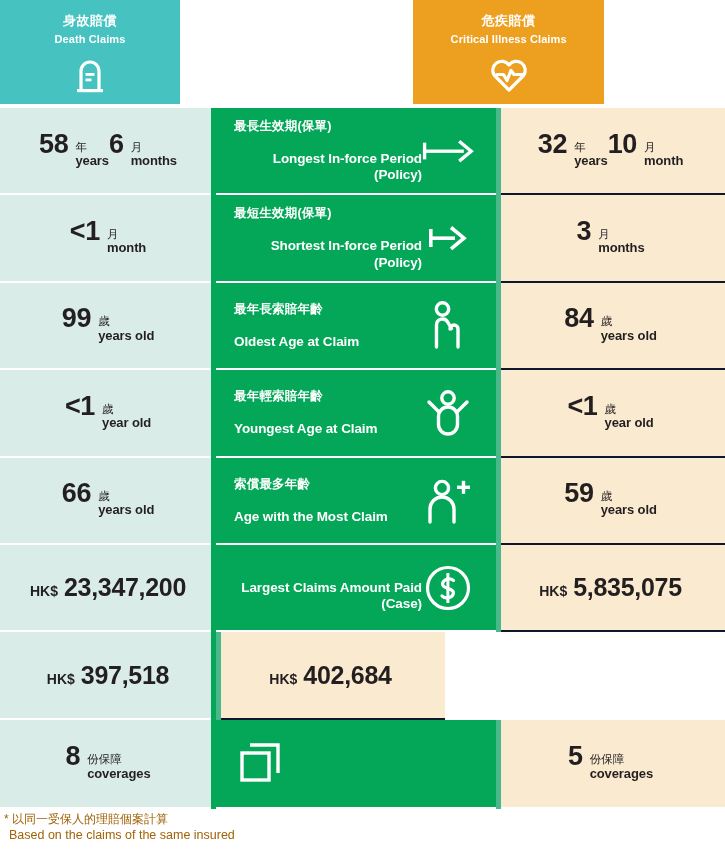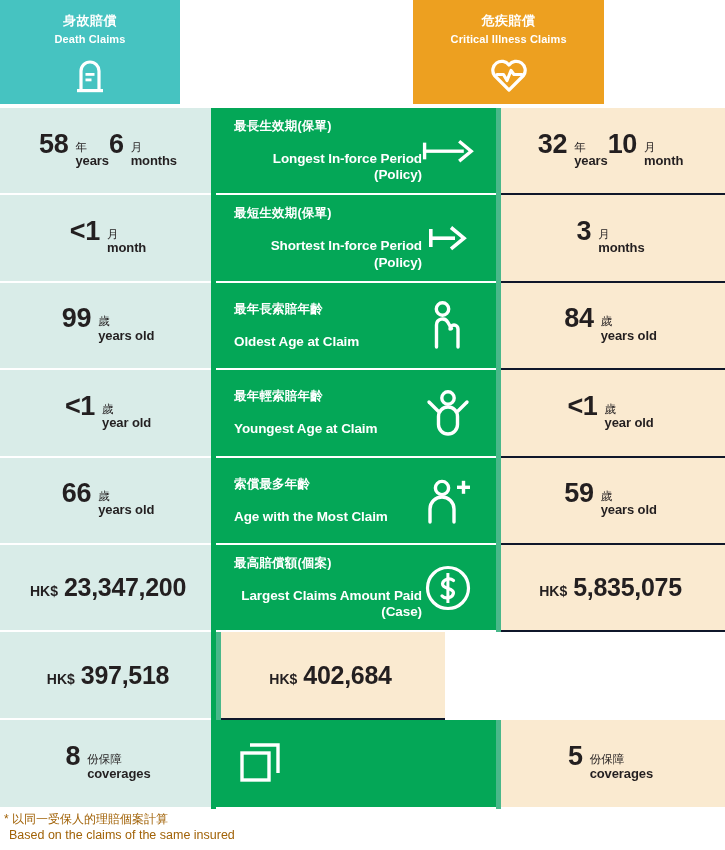--- a/index.html
+++ b/index.html
@@ -315,21 +315,20 @@
       </div>
       <div class="row">
         <div class="cell-left">
           <div class="val">
             <span class="cur">HK$</span>
             <span class="num-money">23,347,200</span>
           </div>
         </div>
         <div class="cell-mid">
           <div class="lbl">
-            <div class="lbl-zh">最高賠償額(個案)</div>
             <div class="lbl-en">Largest Claims Amount Paid (Case)</div>
           </div>
           <div class="icon-box">
             <svg width="50" height="50" viewBox="0 0 50 50">
               <circle cx="25" cy="25" r="20.5" fill="none" stroke="#fff" stroke-width="3.2"></circle>
               <path d="M30.5 17.5 a6.5 5.5 0 0 0 -11 3.2 c0 6 11 3.5 11 9.2 a6.5 5.5 0 0 1 -11.5 3" fill="none" stroke="#fff" stroke-width="3.2" stroke-linecap="round"></path>
               <rect x="23.4" y="10" width="3" height="30" fill="#fff"></rect>
             </svg>
           </div>
         </div>

